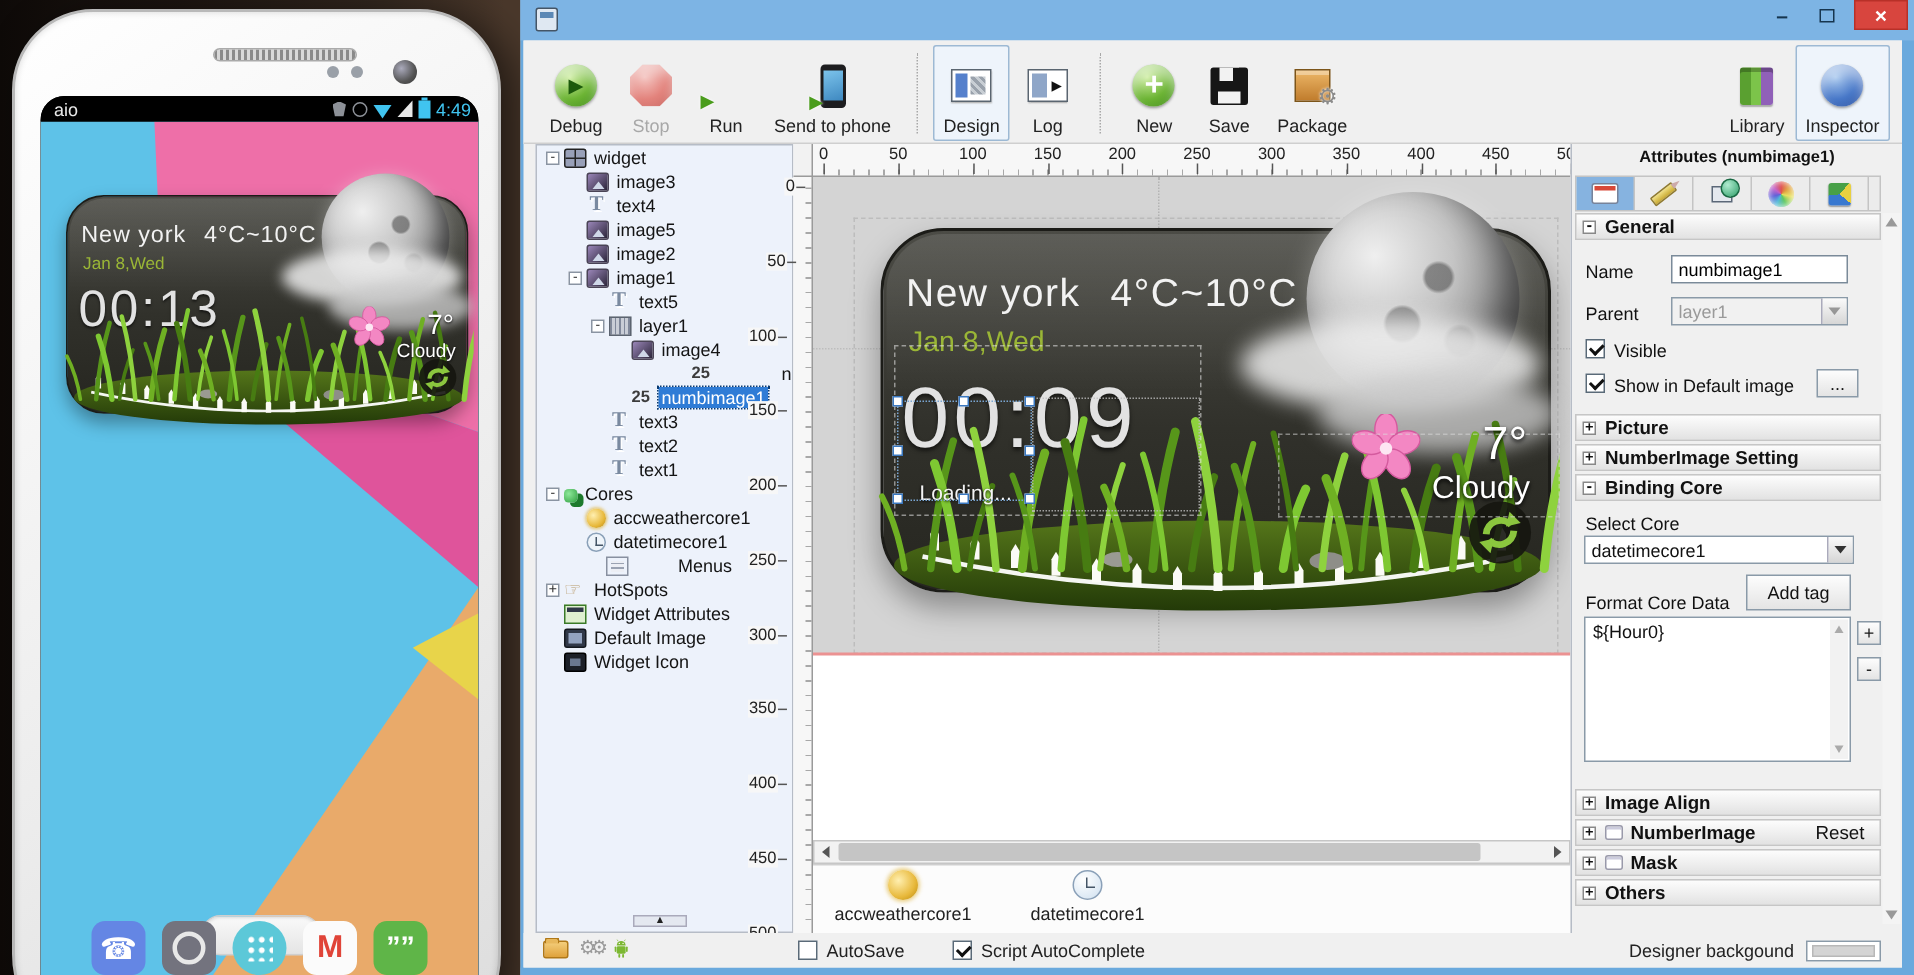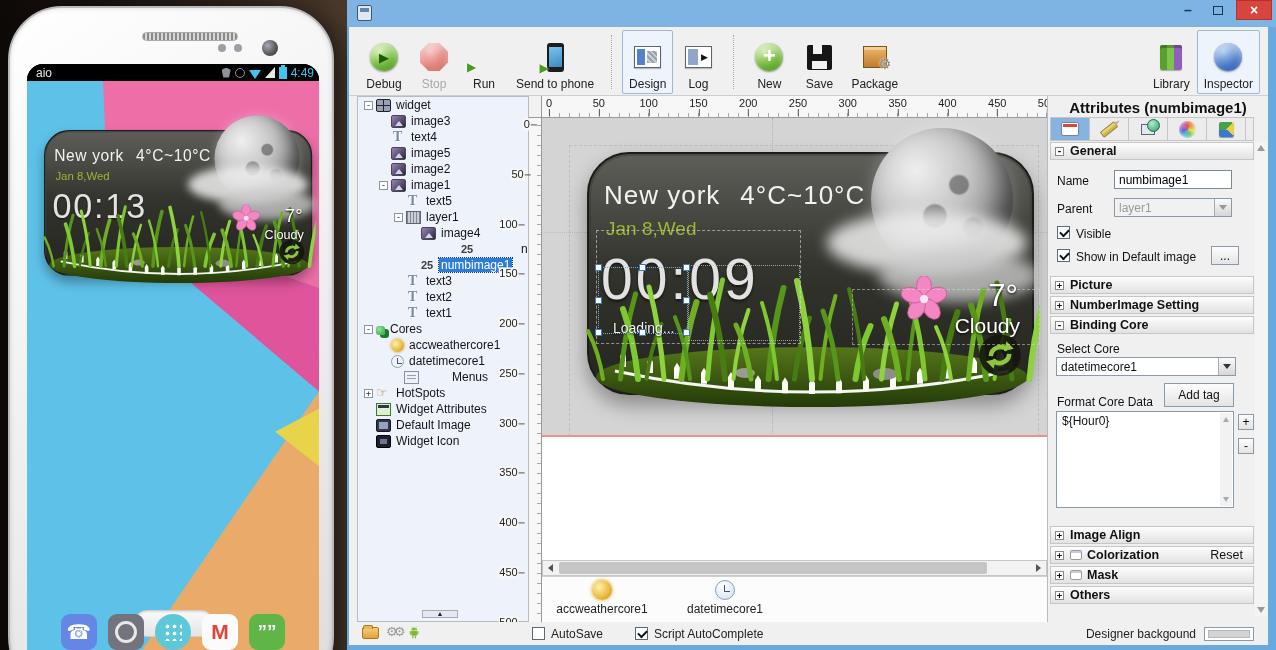--- a/index.html
+++ b/index.html
@@ -214,21 +214,21 @@
   .ov { position:absolute; z-index:7; }
   .ov-layer { left:7px; top:76px; width:205px; height:114px; border:1px dashed rgba(230,230,230,.55); }
   .ov-time2 { left:99px; top:111px; width:112px; height:76px; border:1px dotted rgba(190,190,190,.8); }
   .ov-cond { left:263px; top:135px; width:188px; height:56px; border:1px dashed rgba(220,220,220,.5); }
   .ov-sel { left:9px; top:113px; width:90px; height:67px; border:1px dotted #79a5d2; }
   .hnd { position:absolute; width:7px; height:7px; background:#fff; border:1px solid #3a78c0; }
 
   
   .attr-panel { position:absolute; left:698px; top:0; width:221px; height:526px; background:#f0f0f0;
     border-left:1px solid #b6bcc6; font-size:12px; color:#111; }
-  .attr-title { position:absolute; left:0; right:0; top:3px; text-align:center; font-weight:bold; font-size:15px; }
+  .attr-title { position:absolute; left:0; right:0; top:3px; text-align:center; font-weight:bold; font-size:11px; }
   .attr-tabs { position:absolute; left:2px; top:21px; right:14px; height:24px; display:flex; border:1px solid #c4c4c4; background:#ececec; }
   .atab { flex:0 0 39px; border-right:1px solid #c4c4c4; display:flex; align-items:center; justify-content:center; position:relative; }
   .atab.sel { background:#86b3e0; }
   .at-window { width:18px; height:14px; background:#fff; border:1px solid #77839a; border-radius:2px; position:relative; }
   .at-window::before { content:""; position:absolute; left:1px; right:1px; top:1px; height:3px; background:#d84838; }
   .at-pencil { width:18px; height:7px; background:linear-gradient(#f2e288,#c8a830); border:1px solid #8f7a30; transform:rotate(-38deg); border-radius:1px; position:relative; }
   .at-pencil::after { content:""; position:absolute; right:-6px; top:0; border-top:2.5px solid transparent; border-bottom:2.5px solid transparent; border-left:6px solid #caa; }
   .at-shape { width:14px; height:11px; border:1px solid #5c6878; background:#e4e8ee; position:relative; }
   .at-shape::after { content:""; position:absolute; right:-6px; top:-6px; width:11px; height:11px; border-radius:50%;
     background:radial-gradient(circle at 35% 30%,#b0ecd0,#2e9e68); border:1px solid #1a6a44; }
@@ -852,21 +852,21 @@
         <div class="btn" style="left:190px;top:318px;width:16px;height:16px;">+</div>
         <div class="btn" style="left:190px;top:342px;width:16px;height:16px;">-</div>
 
         <div class="sec" style="top:430px;">
           <span class="pm">+</span>
           <span>Image Align</span>
         </div>
         <div class="sec" style="top:450px;">
           <span class="pm">+</span>
           <span class="mini"></span>
-          <span>Colorization</span>
+          <span>NumberImage</span>
           <span class="right-lbl">Reset</span>
         </div>
         <div class="sec" style="top:470px;">
           <span class="pm">+</span>
           <span class="mini"></span>
           <span>Mask</span>
         </div>
         <div class="sec" style="top:490px;">
           <span class="pm">+</span>
           <span>Others</span>

